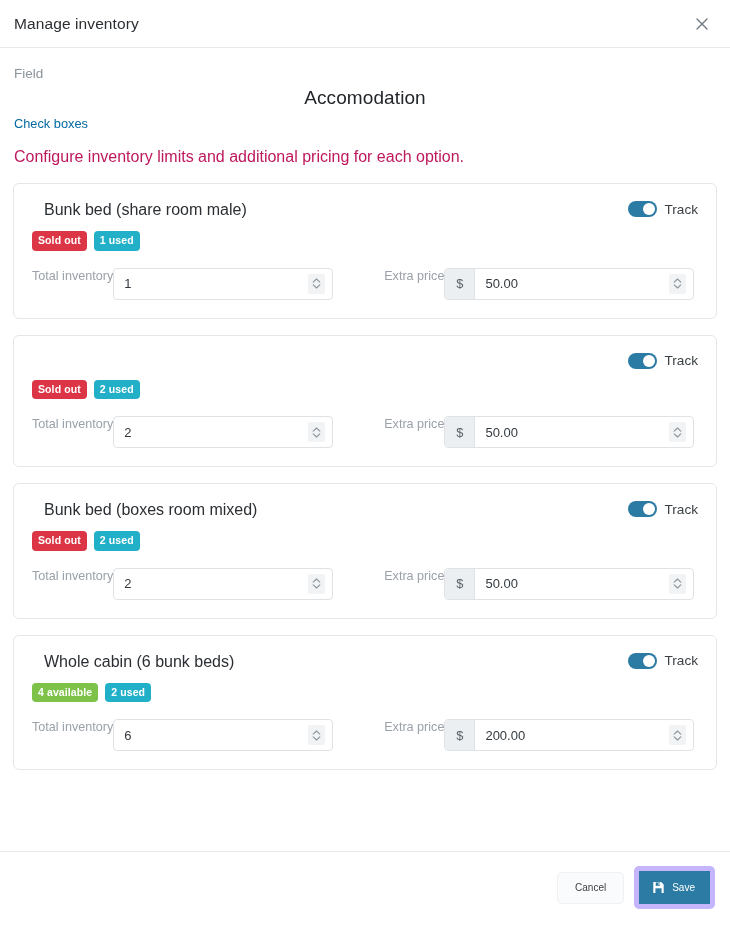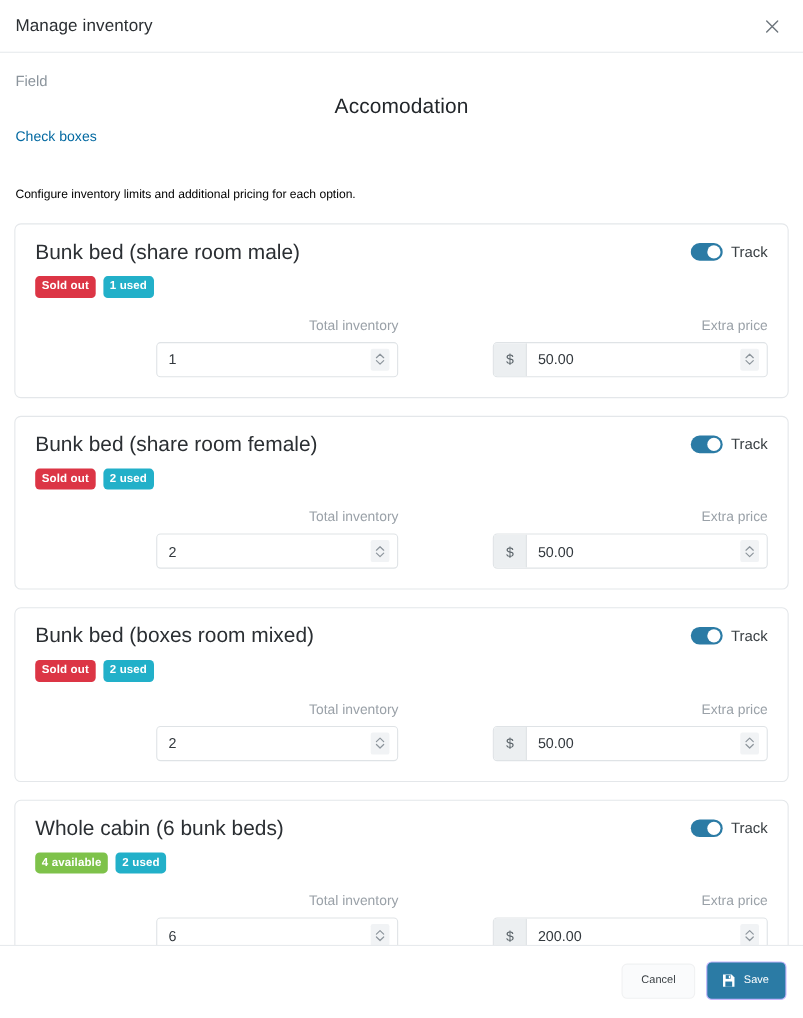--- a/index.html
+++ b/index.html
@@ -28,33 +28,33 @@
   }
   .close-btn svg { display:block; }
 
   
   .modal-body { flex: 1 1 auto; padding: 16px 13px 0 13px; overflow: hidden; }
 
   .field-meta { padding: 0 1px 0 1px; }
   .field-kicker { font-size: 13.5px; color: #8b949c; line-height: 20px; margin-bottom: 1px; }
   .field-name { font-size: 19px; font-weight: 400; color: #22262a; line-height: 26px; letter-spacing: .1px; text-align: center; }
   .field-type { font-size: 12.8px; color: #0369a1; line-height: 20px; margin-top: 3px; }
-  .field-desc { font-size: 11px; color: #000000; line-height: 18px; margin-top: 34px; }
+  .field-desc { font-size: 16px; color: #be185d; line-height: 18px; margin-top: 14px; }
 
   .cards { margin-top: 17px; display: flex; flex-direction: column; gap: 16px; }
 
   
   .opt-card {
     border: 1px solid #e4e7ea;
     border-radius: 6px;
     background: #fff;
     padding: 16px 18px 18px 18px;
   }
   .card-top { display: flex; align-items: flex-start; }
-  .opt-title { font-size: 19px; color: #2b2f33; line-height: 20px; font-weight: 400; }
+  .opt-title { font-size: 16px; color: #2b2f33; line-height: 20px; font-weight: 400; margin-left: 12px; }
 
   .track-wrap { display: flex; align-items: center; gap: 8px; margin-top: 1px; }
   .switch {
     width: 29px; height: 16px; border-radius: 9px;
     background: #2b7ba5; position: relative; cursor: pointer; flex: 0 0 auto;
   }
   .switch .knob {
     position: absolute; top: 2px; left: 15px;
     width: 12px; height: 12px; border-radius: 50%; background: #fff;
   }
@@ -70,21 +70,21 @@
     color: #fff;
     font-weight: 700;
     letter-spacing: .1px;
     white-space: nowrap;
   }
   .badge.red   { background: #dc3545; }
   .badge.teal  { background: #22b0c9; }
   .badge.green { background: #7ec24a; }
 
   .inputs-row { display: flex; gap: 22px; margin-top: 17px; }
-  .input-col { display: flex; flex-direction: column; align-items: flex-end; }
+  .input-col { display: flex; flex-direction: row; }
   .input-col.inv   { width: 342px; }
   .input-col.price { width: 325px; }
 
   .input-label { font-size: 12.6px; color: #9aa1a8; line-height: 16px; margin-bottom: 7px; }
 
   .field-box {
     display: flex; align-items: stretch;
     height: 32px;
     border: 1px solid #dfe3e6;
     border-radius: 4px;
@@ -130,21 +130,21 @@
     border-radius: 5px;
     cursor: pointer;
     display: inline-flex; align-items: center; gap: 7px;
     line-height: 1;
   }
   .btn-cancel {
     background: #fafbfc; border: 1px solid #f0f1f2;
     color: #3b4145; padding: 10px 17px;
   }
   .btn-save {
-    background: #2b7ba5; border: 1px solid #c4b5fd;
+    background: #2b7ba5; border: 5px solid #c4b5fd;
     color: #fff; padding: 10px 15px 10px 13px;
   }
   .btn-save svg { display: block; }
 </style>
 </head>
 <body>
 
 <div class="modal">
 
   <div class="modal-header">
@@ -207,21 +207,20 @@
                     <path d="M1.2 5.2 L4.5 2 L7.8 5.2" stroke="#8d959c" stroke-width="1.1" fill="none" stroke-linecap="round" stroke-linejoin="round"></path>
                     <path d="M1.2 7.8 L4.5 11 L7.8 7.8" stroke="#8d959c" stroke-width="1.1" fill="none" stroke-linecap="round" stroke-linejoin="round"></path>
                   </svg>
                 </div>
               </div>
             </div>
           </div>
         </div>
         <div class="opt-card">
           <div class="card-top">
-            <div class="opt-title">Bunk bed (share room female)</div>
             <div class="spacer"></div>
             <div class="track-wrap">
               <div class="switch">
                 <div class="knob"></div>
               </div>
               <div class="track-label">Track</div>
             </div>
           </div>
           <div class="badges">
             <span class="badge red">Sold out</span>

